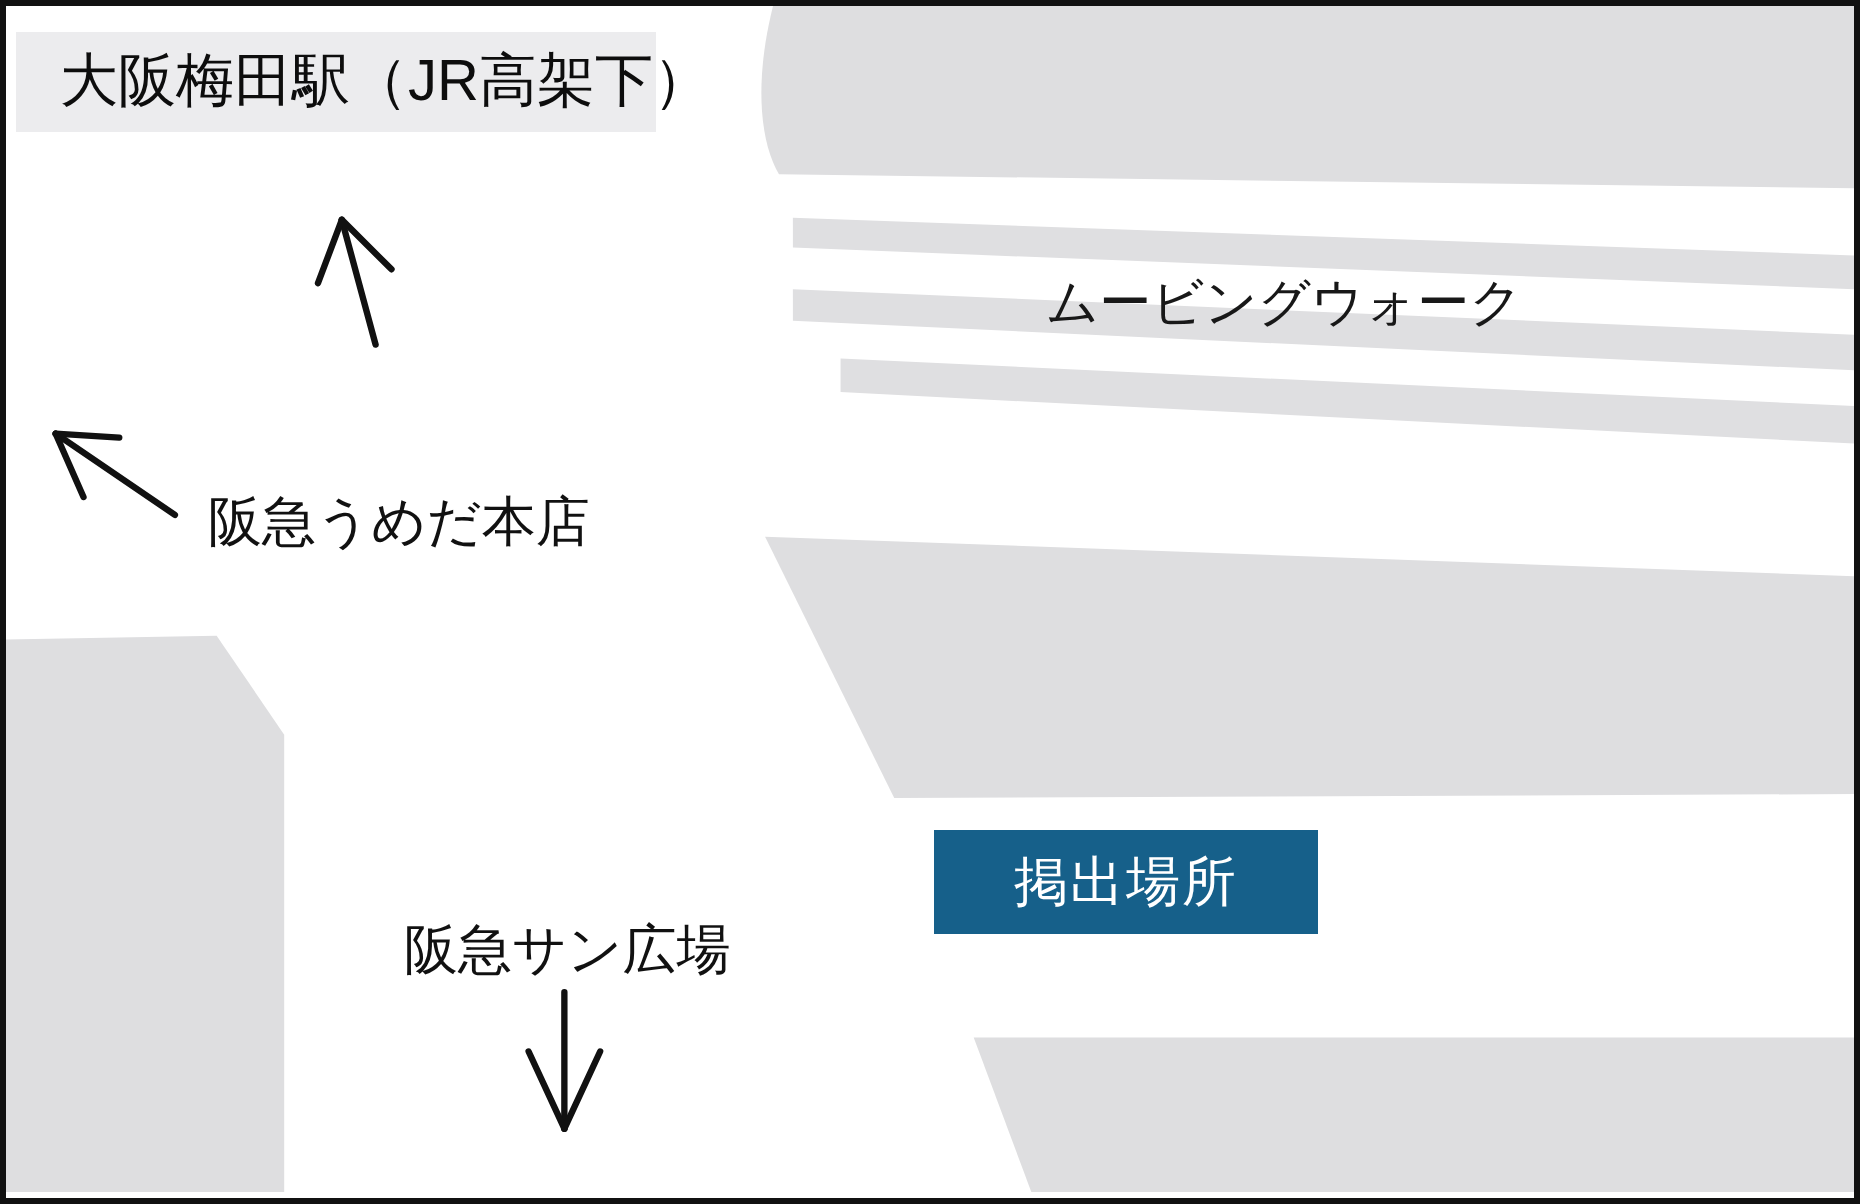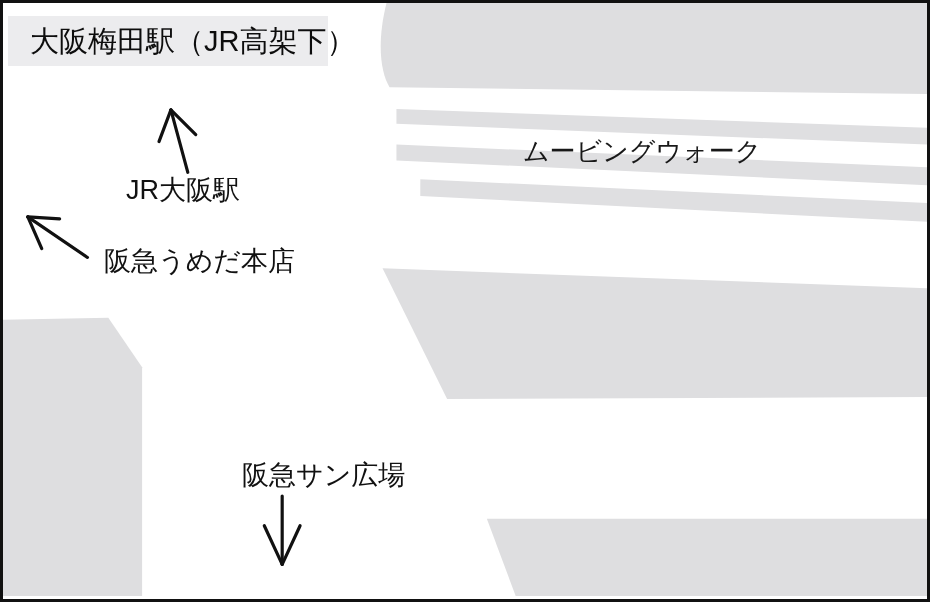--- a/index.html
+++ b/index.html
@@ -61,21 +61,20 @@
   #label-moving-walk {
     left: 520px;
     top: 135px;
     font-size: 26px;
     color: #181818;
   }
   #label-hankyu-sun {
     left: 199px;
     top: 459px;
     font-size: 27px;
-    margin-left: 40px;
   }
   #badge-posting {
     left: 464px;
     top: 412px;
     width: 192px;
     height: 52px;
     background: #16608a;
     display: flex;
     align-items: center;
     justify-content: center;
@@ -125,22 +124,24 @@
       <line x1="281" y1="567" x2="263" y2="528"></line>
       <line x1="281" y1="567" x2="299" y2="528"></line>
     </g>
 
   </svg>
 
   <div class="map-label" id="title-band">
     <span id="title-text">大阪梅田駅（JR高架下）</span>
   </div>
 
-  <div class="map-label" id="label-jr-osaka">JR大阪駅</div>
 
   <div class="map-label" id="label-moving-walk">ムービングウォーク</div>
 
   <div class="map-label" id="label-hankyu-umeda">阪急うめだ本店</div>
 
   <div class="map-label" id="label-hankyu-sun">阪急サン広場</div>
 
+  <div class="map-label" id="badge-posting">
+    <span id="badge-posting-text">掲出場所</span>
+  </div>
 
 </div>
 
 </body></html>

